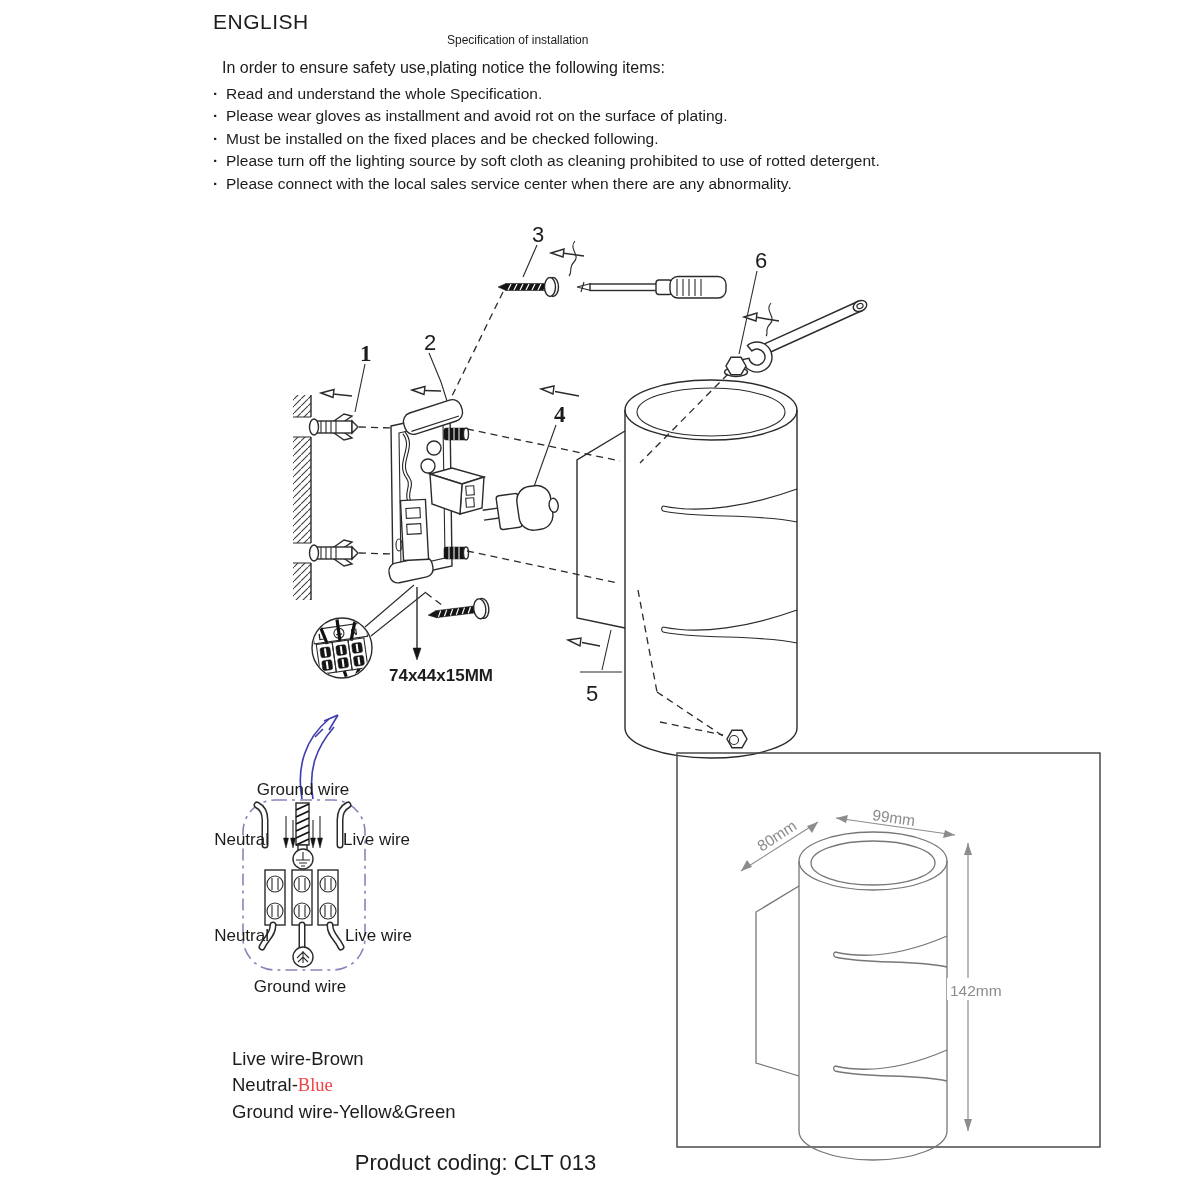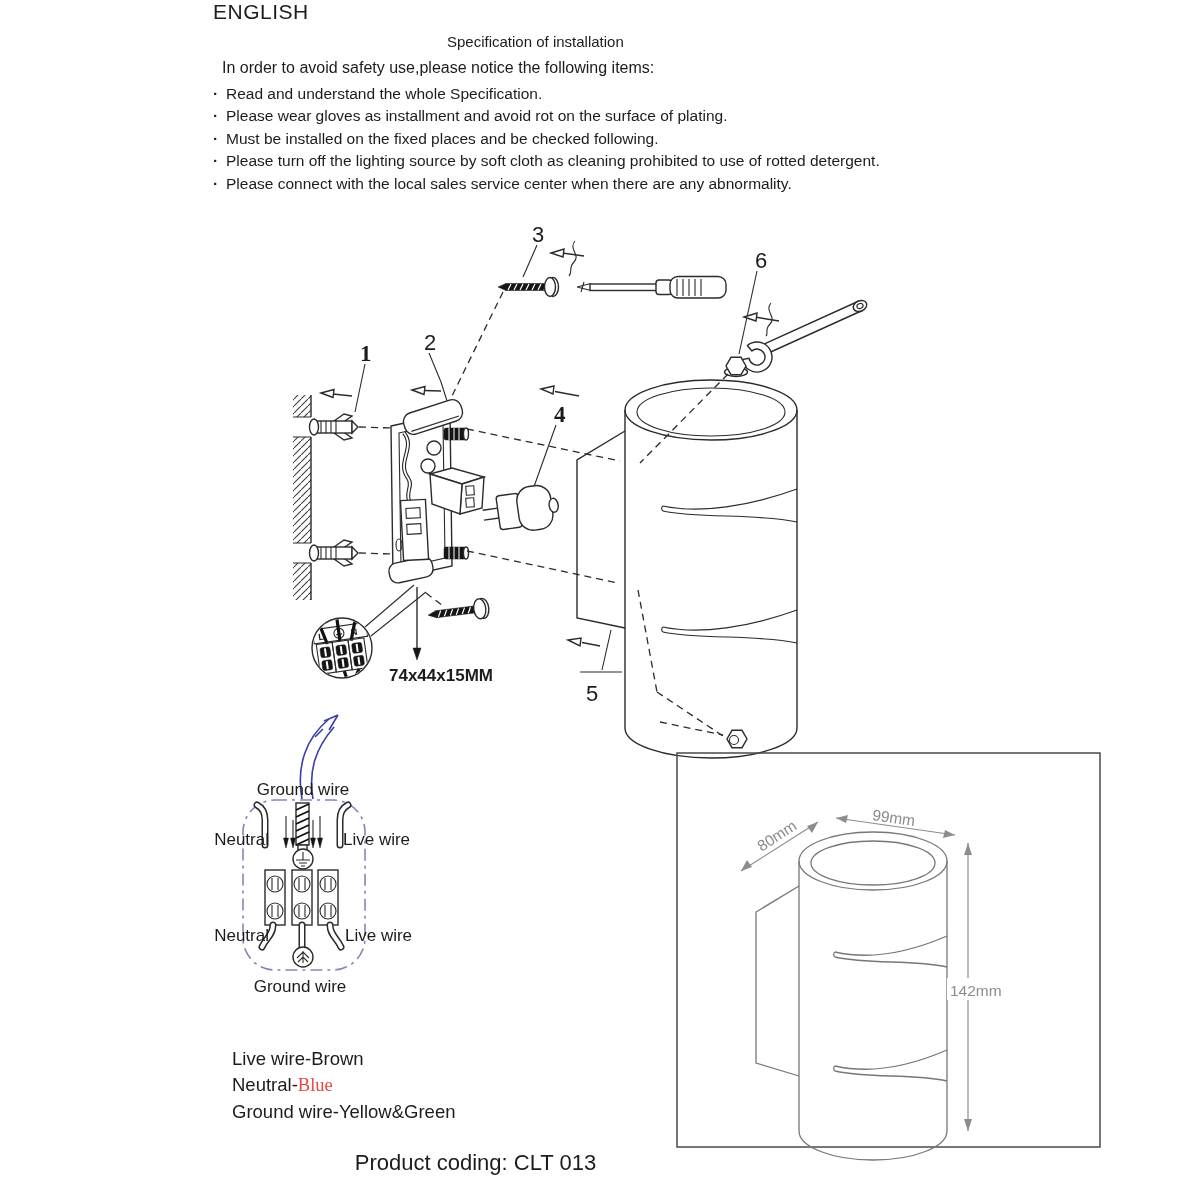--- a/index.html
+++ b/index.html
@@ -1,19 +1,19 @@
 <!DOCTYPE html>
 <html><head>
 <meta charset="utf-8">
 <style>
   html,body{margin:0;padding:0;background:#fff;}
   body{width:1200px;height:1200px;position:relative;font-family:"Liberation Sans",sans-serif;color:#1c1c1c;overflow:hidden;}
   .abs{position:absolute;}
-  #lang-header{left:213px;top:0;font-size:21px;letter-spacing:.5px;}
-  #spec-title{left:447px;top:33px;font-size:15px;}
+  #lang-header{left:213px;top:10px;font-size:21px;letter-spacing:.5px;}
+  #spec-title{left:447px;top:33px;font-size:12px;}
   #intro-line{left:222px;top:59px;font-size:16px;}
   #instruction-list{left:209px;top:79px;font-size:15.5px;list-style:none;margin:4px;padding:0;}
   #instruction-list li{line-height:22.4px;padding-left:13px;position:relative;}
   #instruction-list li::before{content:"\00B7";position:absolute;left:0;font-weight:bold;}
   #legend{left:232px;top:1030px;font-size:18.5px;line-height:25.8px;margin-top:16px;}
   .serif-gray{font-family:"Liberation Serif",serif;color:#ef4444;}
   #footer-line{left:0;top:1150px;width:951px;text-align:center;font-size:22px;}
   svg{position:absolute;left:0;top:0;}
   svg text{font-family:"Liberation Sans",sans-serif;fill:#1c1c1c;}
   .ln{stroke:#2b2b2b;stroke-width:1.4;fill:none;}
@@ -25,21 +25,21 @@
   .serifnum{font-family:"Liberation Serif",serif;font-weight:bold;font-size:23px;}
   .wlabel{font-size:17px;}
   .gray{stroke:#777;}
   .dimtxt{font-size:15.5px;fill:#8c8c8c;}
 </style>
 </head>
 <body>
 
 <div class="abs" id="lang-header">ENGLISH</div>
 <div class="abs" id="spec-title">Specification of installation</div>
-<div class="abs" id="intro-line">In order to avoid safety use,please notice the following items:</div>
+<div class="abs" id="intro-line">In order to ensure safety use,plating notice the following items:</div>
 <ul class="abs" id="instruction-list">
   <li>Read and understand the whole Specification.</li>
   <li>Please wear gloves as installment and avoid rot on the surface of plating.</li>
   <li>Must be installed on the fixed places and be checked following.</li>
   <li>Please turn off the lighting source by soft cloth as cleaning prohibited to use of rotted detergent.</li>
   <li>Please connect with the local sales service center when there are any abnormality.</li>
 </ul>
 
 <svg width="1200" height="1200" viewBox="0 0 1200 1200">
   <defs>

